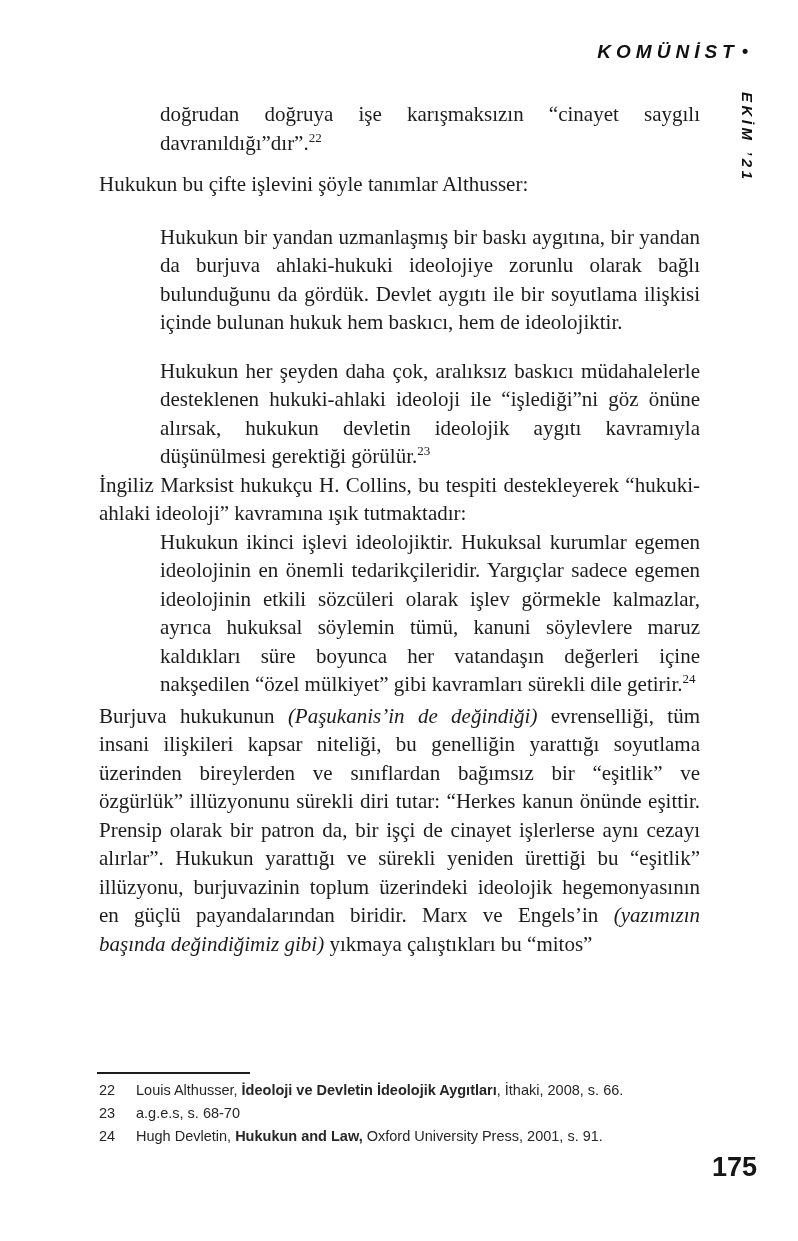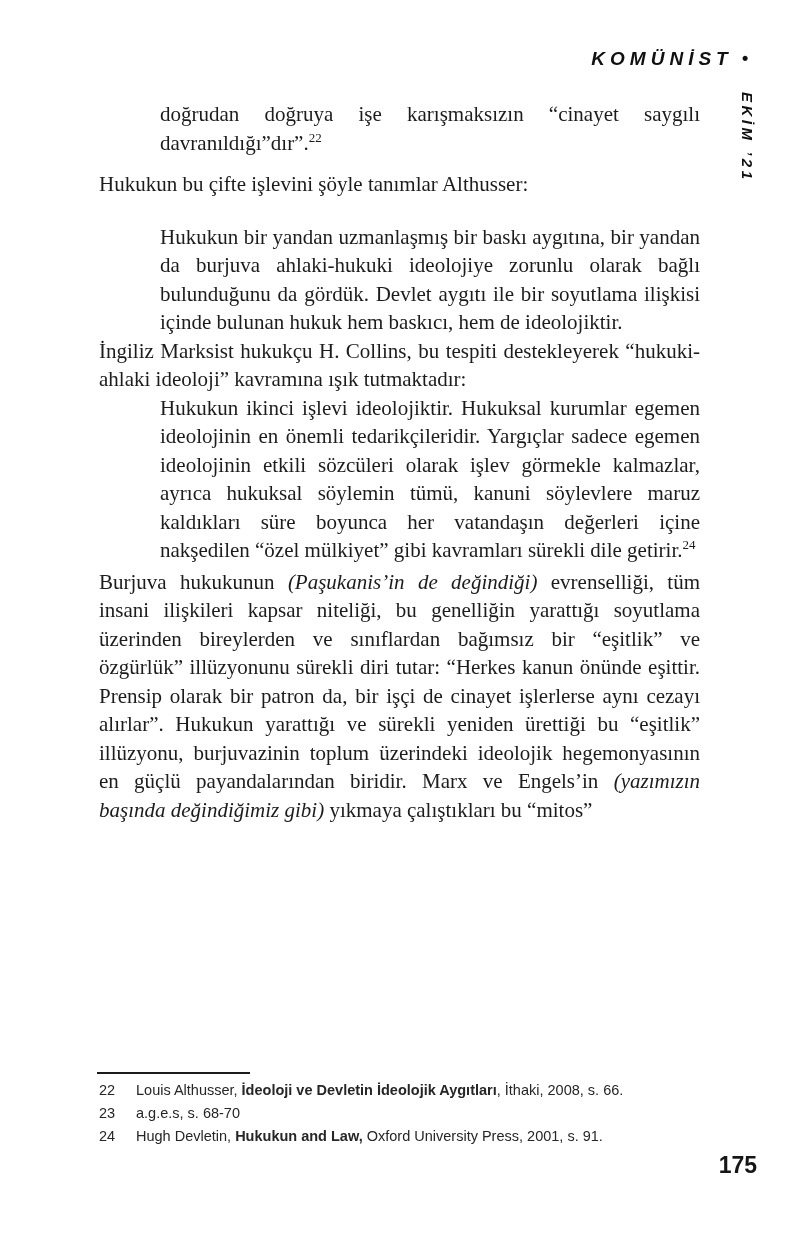--- a/index.html
+++ b/index.html
@@ -6,25 +6,25 @@
   .page {
     position:relative;
     width:798px; height:1241px;
     background:#ffffff;
     color:#1c1c1c;
     overflow:hidden;
   }
 
   
   .running-head {
-    position:absolute; top:48px; right:50px;
+    position:absolute; top:41px; right:50px;
     font-family:"Liberation Sans", sans-serif;
     font-weight:bold; font-style:italic;
     font-size:19px; letter-spacing:5px;
-    display:flex; align-items:flex-start; gap:9px;
+    display:flex; align-items:flex-start; gap:3px;
     color:#111;
     white-space:nowrap;
   }
   .running-head .bullet { font-size:18px; letter-spacing:0; }
   .issue-vertical {
     position:absolute; top:92px; right:42px;
     writing-mode:vertical-rl;
     font-family:"Liberation Sans", sans-serif;
     font-weight:bold; font-style:italic;
     font-size:15px; letter-spacing:3.5px;
@@ -62,21 +62,21 @@
     font-size:14.5px; line-height:23px;
     color:#262626;
   }
   .fn { display:flex; }
   .fn-num { width:37px; flex:0 0 37px; }
   .fn-text b { font-weight:bold; }
 
   .page-number {
     position:absolute; top:1152px; right:41px;
     font-family:"Liberation Sans", sans-serif;
-    font-weight:bold; font-size:23px; color:#161616;
+    font-weight:bold; font-size:27px; color:#161616;
   }
 </style>
 </head>
 <body>
 
 <div class="page">
 
   <div class="running-head">
     <span>KOMÜNİST</span>
     <span class="bullet">•</span>
@@ -85,20 +85,21 @@
   <div class="issue-vertical">EKİM ’21</div>
 
   <main class="content">
 
     <blockquote class="quote" id="q1"><span>doğrudan doğruya işe karışmaksızın “cinayet saygılı davranıldığı”dır”.</span><sup class="fnref">22</sup></blockquote>
 
     <p class="para" id="p1"><span>Hukukun bu çifte işlevini şöyle tanımlar Althusser:</span></p>
 
     <blockquote class="quote" id="q2"><span>Hukukun bir yandan uzmanlaşmış bir baskı aygıtına, bir yandan da burjuva ahlaki-hukuki ideolojiye zorunlu olarak bağlı bulunduğunu da gördük. Devlet aygıtı ile bir soyutlama ilişkisi içinde bulunan hukuk hem baskıcı, hem de ideolojiktir.</span></blockquote>
 
+    <blockquote class="quote" id="q3"><span>Hukukun her şeyden daha çok, aralıksız baskıcı müdahalelerle desteklenen hukuki-ahlaki ideoloji ile “işlediği”ni göz önüne alırsak, hukukun devletin ideolojik aygıtı kavramıyla düşünülmesi gerektiği görülür.</span><sup class="fnref">23</sup></blockquote>
 
     <p class="para" id="p2"><span>İngiliz Marksist hukukçu H. Collins, bu tespiti destekleyerek “hukuki-ahlaki ideoloji” kavramına ışık tutmaktadır:</span></p>
 
     <blockquote class="quote" id="q4"><span>Hukukun ikinci işlevi ideolojiktir. Hukuksal kurumlar egemen ideolojinin en önemli tedarikçileridir. Yargıçlar sadece egemen ideolojinin etkili sözcüleri olarak işlev görmekle kalmazlar, ayrıca hukuksal söylemin tümü, kanuni söylevlere maruz kaldıkları süre boyunca her vatandaşın değerleri içine nakşedilen “özel mülkiyet” gibi kavramları sürekli dile getirir.</span><sup class="fnref">24</sup></blockquote>
 
     <p class="para" id="p3"><span>Burjuva hukukunun </span><span class="it">(Paşukanis’in de değindiği)</span><span> evrenselliği, tüm insani ilişkileri kapsar niteliği, bu genelliğin yarattığı soyutlama üzerinden bireylerden ve sınıflardan bağımsız bir “eşitlik” ve özgürlük” illüzyonunu sürekli diri tutar: “Herkes kanun önünde eşittir. Prensip olarak bir patron da, bir işçi de cinayet işlerlerse aynı cezayı alırlar”. Hukukun yarattığı ve sürekli yeniden ürettiği bu “eşitlik” illüzyonu, burjuvazinin toplum üzerindeki ideolojik hegemonyasının en güçlü payandalarından biridir. Marx ve Engels’in </span><span class="it">(yazımızın başında değindiğimiz gibi)</span><span> yıkmaya çalıştıkları bu “mitos”</span></p>
 
   </main>
 
   <div class="footnote-rule"></div>

